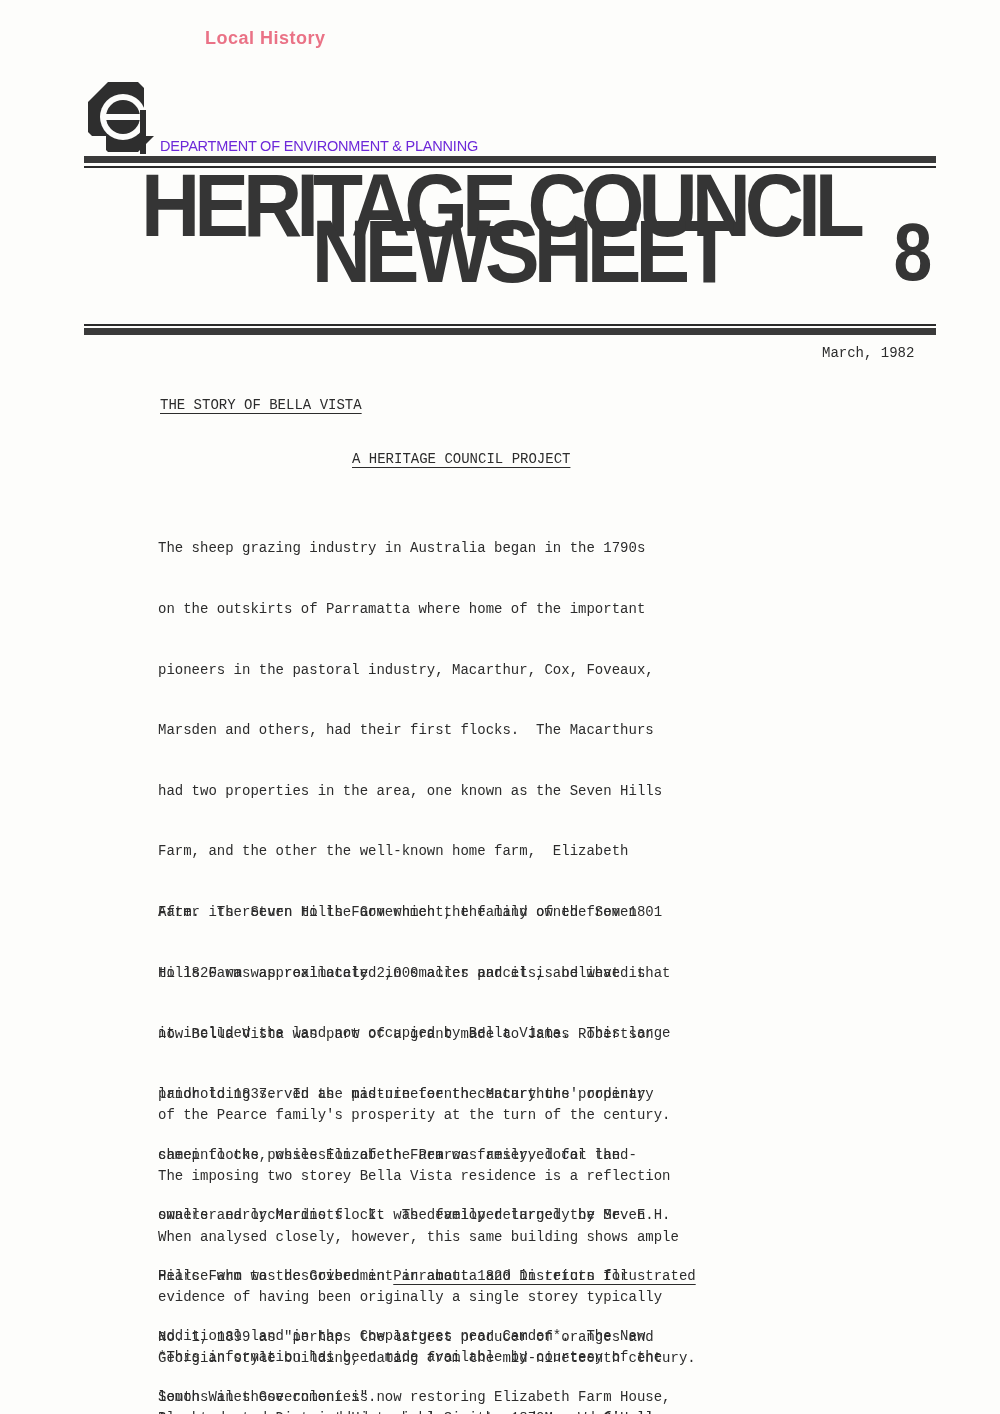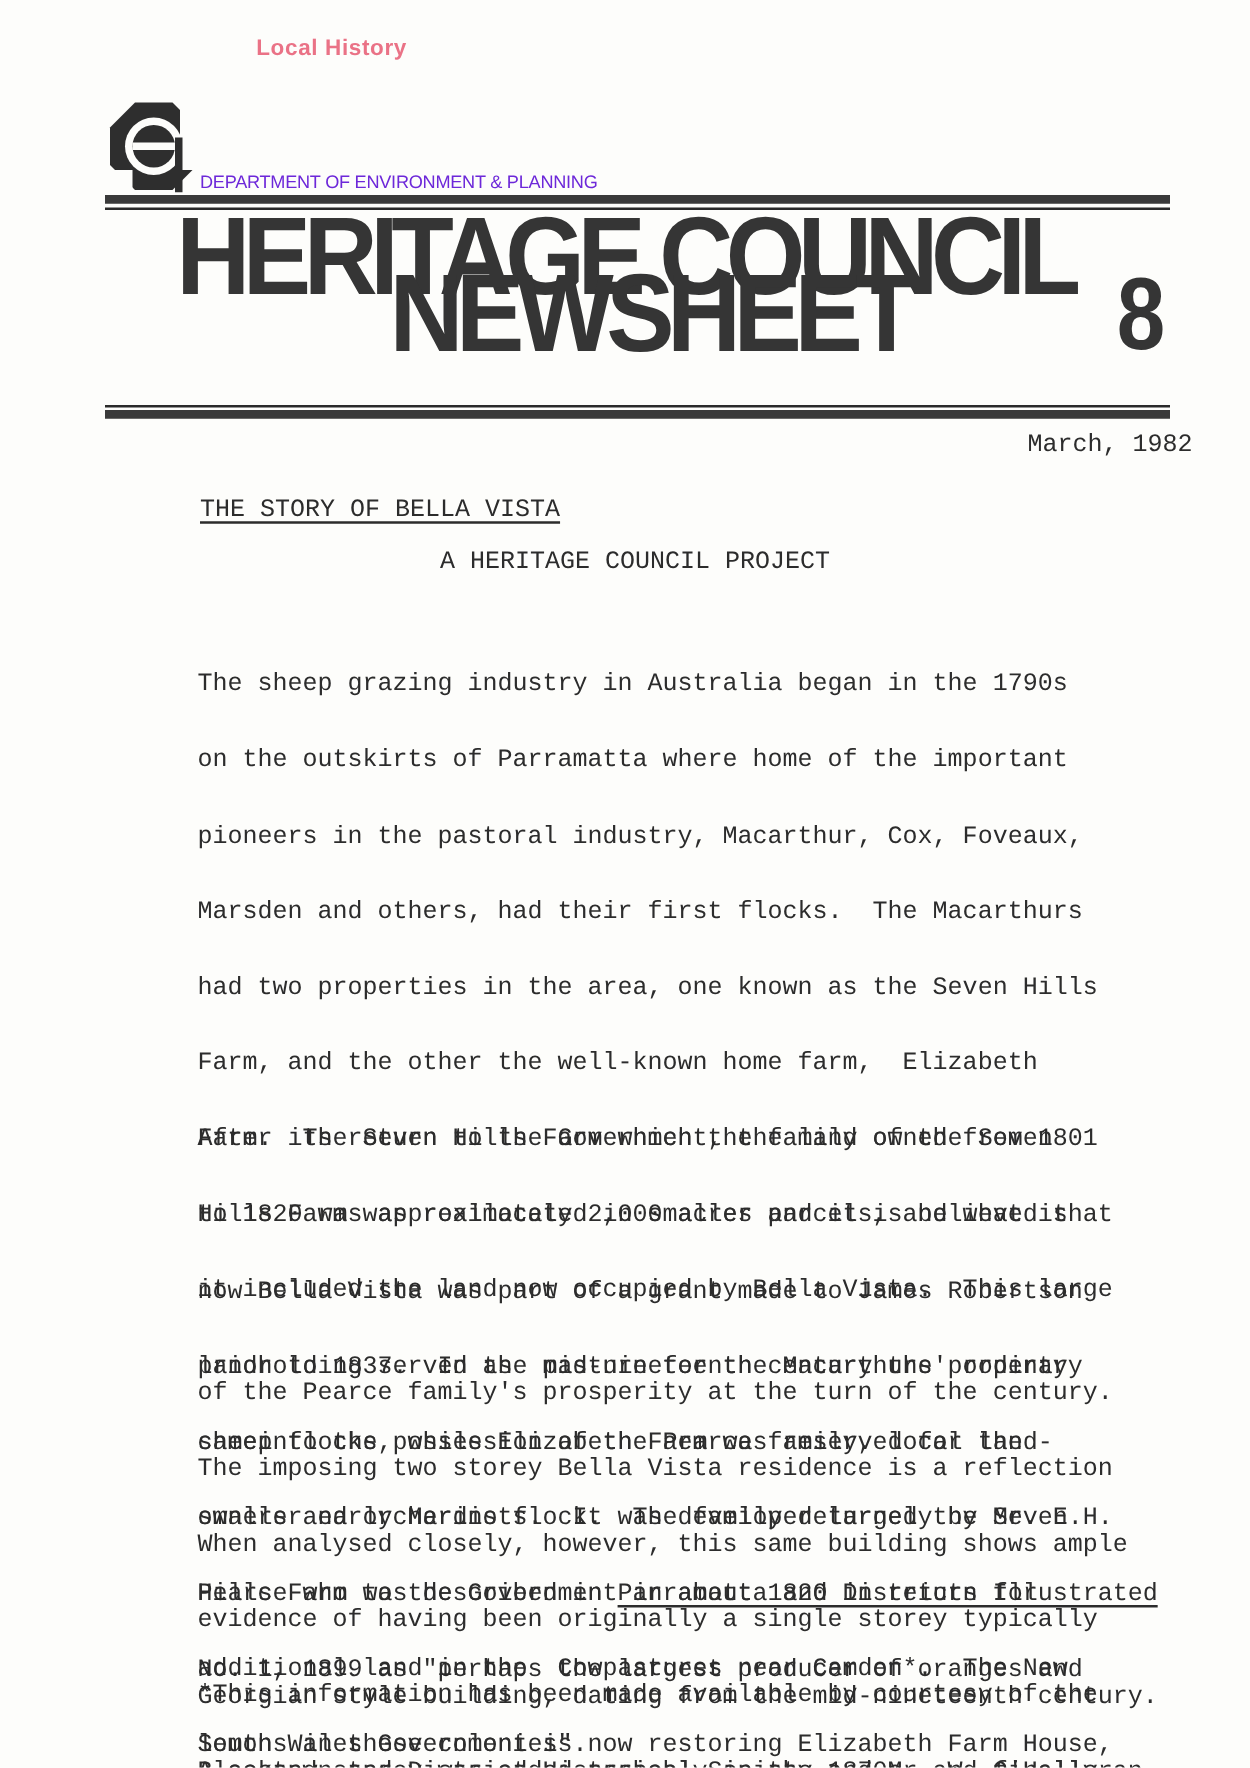--- a/index.html
+++ b/index.html
@@ -36,24 +36,24 @@
       text-align: center; line-height: 62px;
     }
     .masthead .l1 { font-size: 82px; letter-spacing: -6px; display: block; transform: scaleY(1.08); }
     .masthead .l2 { font-size: 82px; letter-spacing: -6px; display: block; margin-top: -16px; margin-left: 40px; transform: scaleY(1.08); }
     .issue {
       position: absolute; left: 890px; top: 205px;
       font-family: "Liberation Sans", sans-serif;
       font-weight: bold; font-size: 82px; color: #353535;
       transform: scaleX(0.85);
     }
-    .mono { font-family: "Liberation Mono", monospace; font-size: 20px; color: #2c2c2c; }
+    .mono { font-family: "Liberation Mono", monospace; font-size: 14px; color: #2c2c2c; }
     .date { position: absolute; left: 822px; top: 345px; }
     .title1 { position: absolute; left: 160px; top: 397px; text-decoration: underline; text-underline-offset: 4px; }
-    .title2 { position: absolute; left: 352px; top: 438px; text-underline-offset: 4px; }
+    .title2 { position: absolute; left: 352px; top: 451px; text-decoration: underline; text-underline-offset: 4px; }
     .para {
       position: absolute; left: 158px; width: 800px;
       line-height: 20.2px; white-space: pre;
     }
     .p1 { top: 498px; }
     .p2 { top: 862px; }
     .p3 { top: 1065px; }
     .foot { top: 1307px; }
     .ul { text-decoration: underline; text-underline-offset: 4px; }
   </style>

